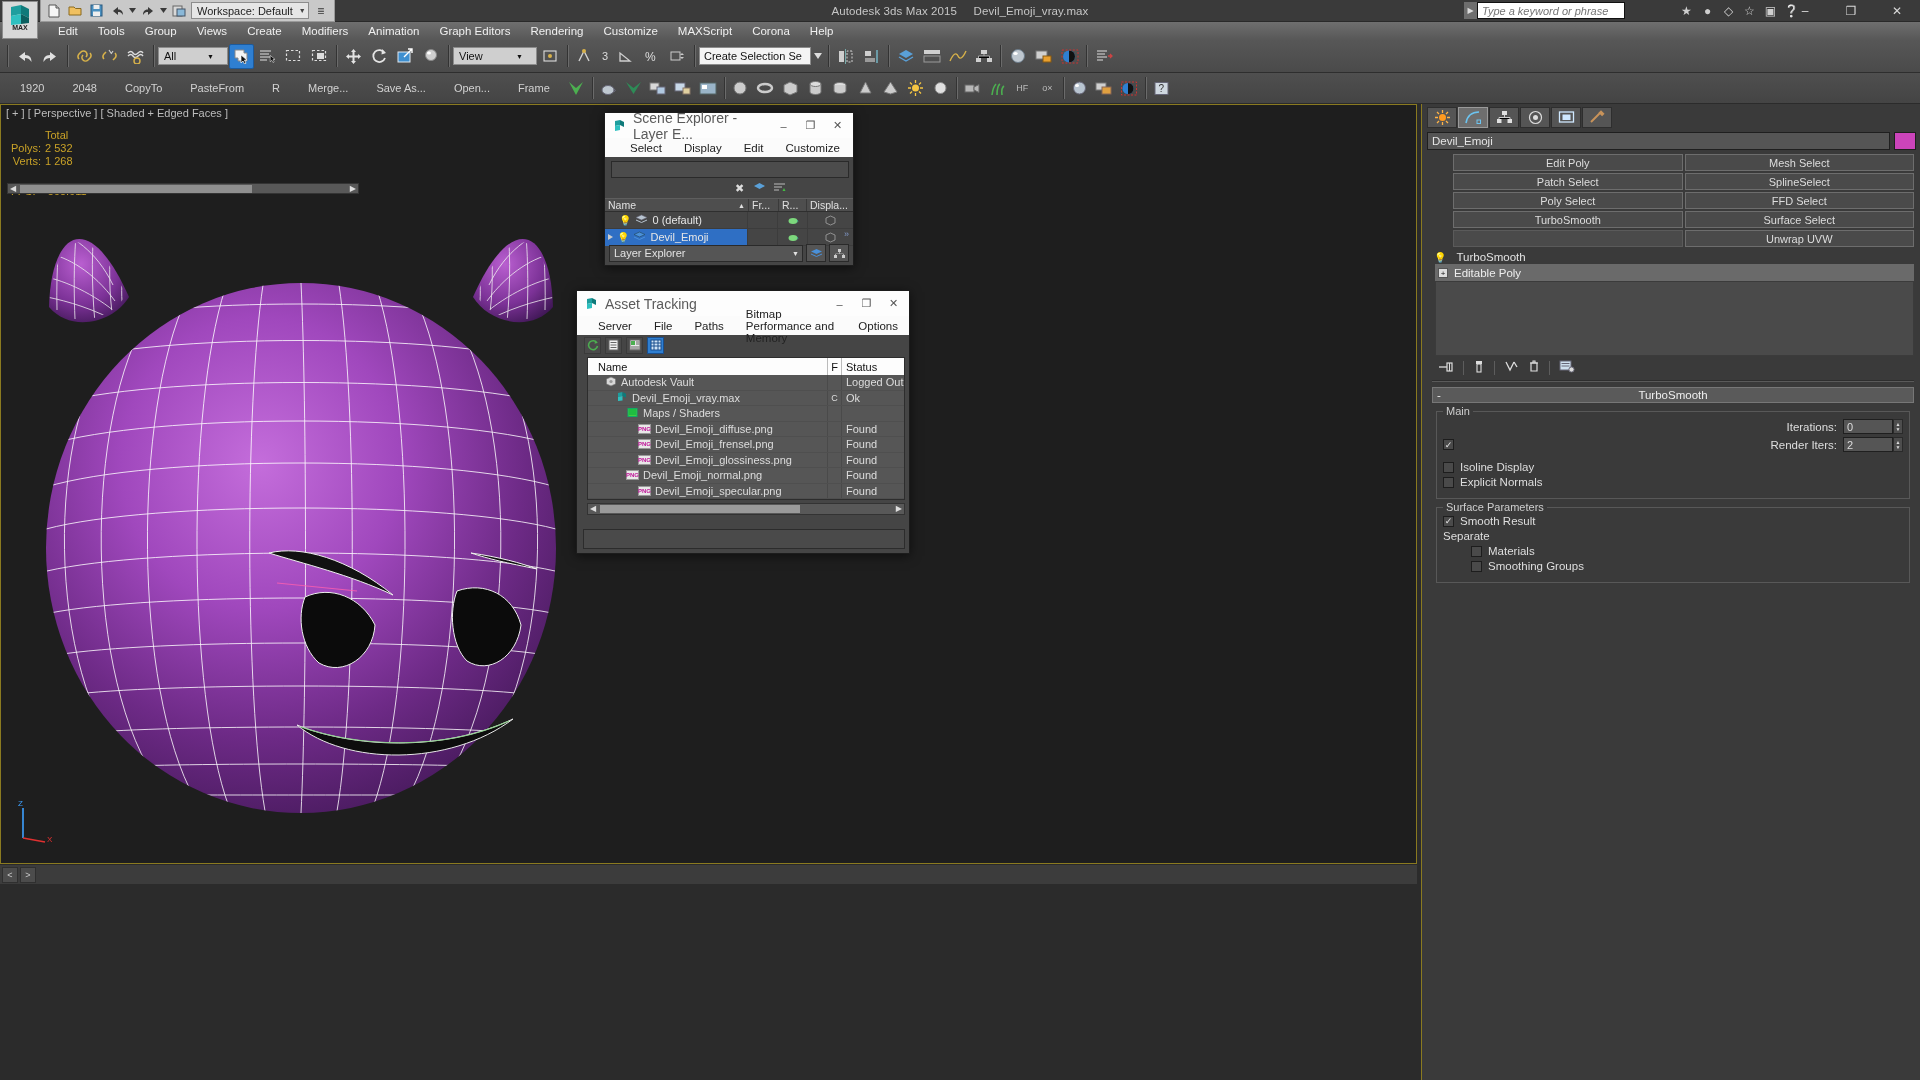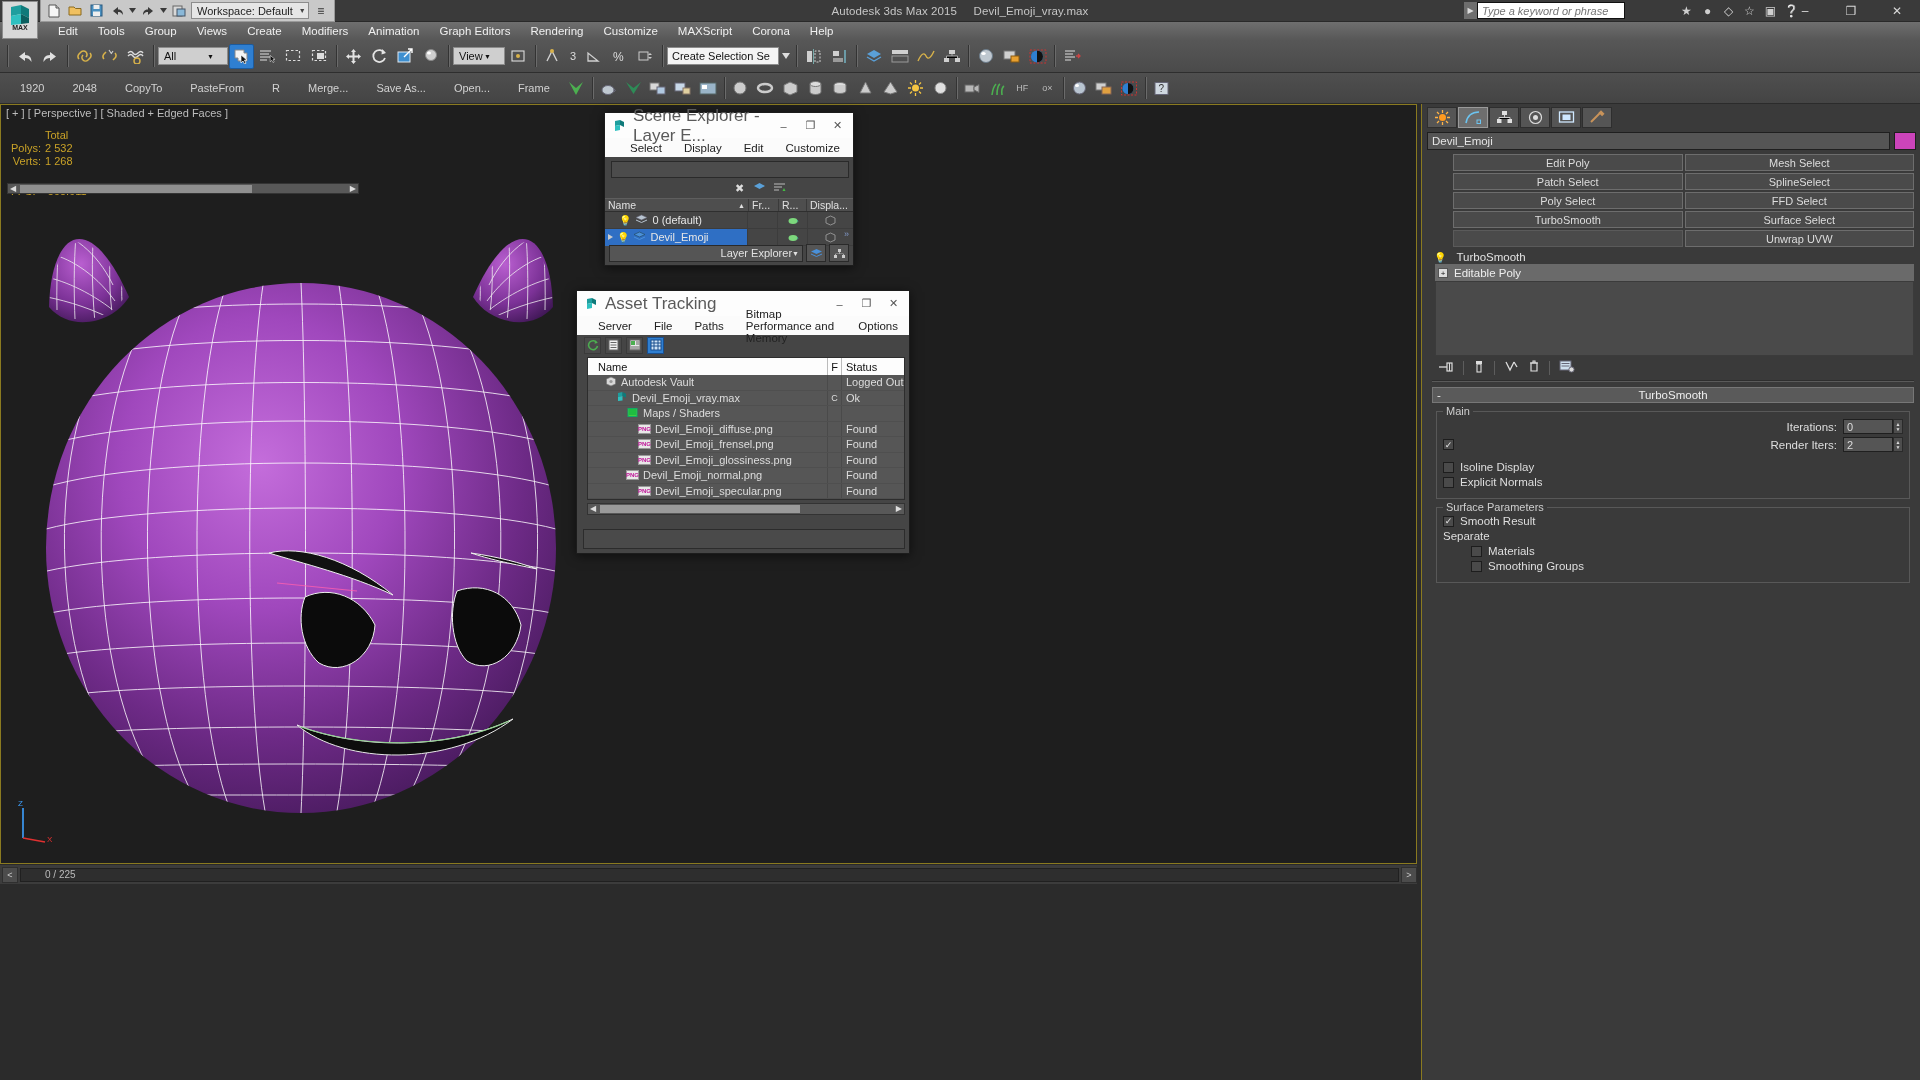--- a/index.html
+++ b/index.html
@@ -135,21 +135,21 @@
     margin-right:7px; display:flex;align-items:center;justify-content:center;}
   .rdo .dot{ width:4px;height:4px;border-radius:50%; background:#e9e9e9;}
   .ubtn{ width:98px;height:16px; margin:6px auto 0 auto; background:#4a4a4a; border:1px solid #777;
     color:#e0e0e0; font-size:11.5px; display:flex;align-items:center;justify-content:center;}
 
   
   .dlg{ position:absolute; background:#454545; border:1px solid #1c1c1c;
     box-shadow:0 2px 10px rgba(0,0,0,.55); }
   .dlg-tb{ height:25px; background:#fdfdfd; display:flex; align-items:center; padding:0 2px 0 6px;}
   .dlg-tb .ic{ width:16px;height:16px; margin-right:6px; display:flex;align-items:center;justify-content:center;}
-  .dlg-tb .ttl{ flex:1; font-size:17px; color:#5a5a5a;}
+  .dlg-tb .ttl{ flex:1; font-size:14px; color:#5a5a5a;}
   .dlg-tb .wb{ width:27px;height:24px; display:flex;align-items:center;justify-content:center;
     color:#555; font-size:11px;}
   .dlg-menu{ height:19px; background:#fbfbfb; display:flex; align-items:center; padding-left:14px;}
   .dlg-menu span{ font-size:11.5px; color:#222; padding:0 11px;}
 
   
   #sceneExplorer{ left:604px; top:112px; width:250px; height:154px; }
   .se-search{ margin:4px 4px 0 6px; height:17px; background:#4c4c4c; border:1px solid #2a2a2a;}
   .se-toolrow{ display:flex; align-items:center; height:20px; padding-left:6px; gap:5px;}
   .se-toolrow .si{ width:15px;height:15px; display:flex;align-items:center;justify-content:center;
@@ -159,21 +159,21 @@
   .se-head div{ border-right:1px solid #3a3a3a; padding-left:3px; display:flex;align-items:center;}
   .se-row{ display:flex; height:17px; font-size:11px; color:#e6e6e6; align-items:center;
     border-bottom:1px solid #3c3c3c;}
   .se-row.sel .nm{ background:#2f6fc4; }
   .se-row .nm{ flex:1; display:flex; align-items:center; gap:4px; padding-left:14px; height:17px;}
   .se-row .cell{ width:30px; display:flex;align-items:center;justify-content:center; height:17px;
     border-left:1px solid #3c3c3c; color:#9fdc9f;}
   .se-foot{ position:absolute; left:0; bottom:0; width:100%; height:24px; display:flex;
     align-items:center; gap:3px; padding:0 4px;}
   .se-combo{ flex:1; height:17px; background:#555; border:1px solid #2a2a2a; color:#e2e2e2;
-    font-size:11px; display:flex;align-items:center;justify-content:flex-end; padding:0 3px 0 4px;}
+    font-size:11px; display:flex;align-items:center;justify-content:space-between; padding:0 3px 0 4px;}
   .se-fbtn{ width:20px;height:18px; background:#555; border:1px solid #2a2a2a; color:#ccd;
     font-size:11px; display:flex;align-items:center;justify-content:center;}
 
   
   #assetTracking{ left:576px; top:290px; width:334px; height:264px; }
   .at-tools{ height:20px; display:flex; align-items:center; gap:4px; padding-left:7px;}
   .at-tools .ab{ width:17px;height:17px; background:#4a4a4a; border:1px solid #3a3a3a;
     display:flex;align-items:center;justify-content:center; font-size:10px; color:#ddd;}
   .at-tools .ab.on{ background:#2f7fd1; border-color:#1a4f8e;}
   .at-hdr{ display:flex; height:17px; background:#fdfdfd; font-size:11px; color:#111;}
@@ -422,21 +422,21 @@
           <path d="M7 9 L15 1 M11 1h4v4" stroke="#fff" stroke-width="1.4" fill="none"></path>
         </svg>
     </div>
     <div class="tbtn">
       <svg width="17" height="16" viewBox="0 0 17 16">
           <circle cx="8" cy="7" r="5.5" fill="#cfcfcf" stroke="#888"></circle>
           <ellipse cx="6" cy="5" rx="2" ry="1.5" fill="#fff"></ellipse>
         </svg>
     </div>
     <div class="tsep"></div>
-    <div class="tcombo" style="width:52px">
+    <div class="tcombo" style="width:84px">
       <span>View</span>
       <span class="arw">▼</span>
     </div>
     <div class="tbtn">
       <svg width="17" height="16" viewBox="0 0 17 16">
           <rect x="2" y="3" width="12" height="10" fill="none" stroke="#ddd" stroke-width="1.1"></rect>
           <circle cx="8" cy="8" r="2" fill="#d8b24a"></circle>
         </svg>
     </div>
     <div class="tsep"></div>
@@ -814,23 +814,20 @@
     <svg class="axis" viewBox="0 0 40 45">
       <path d="M8 40 L8 10" stroke="#3da0ff" stroke-width="1.6"></path>
       <path d="M8 40 L30 44" stroke="#e03030" stroke-width="1.6"></path>
       <text x="3" y="8" font-size="8" fill="#3da0ff" font-family="Liberation Sans">Z</text>
       <text x="32" y="44" font-size="8" fill="#e03030" font-family="Liberation Sans">X</text>
     </svg>
   </div>
 
   <div class="statusbar">
     <div class="sbtn">&lt;</div>
-    <div class="strack">
-      <span>0 / 225</span>
-    </div>
     <div class="sbtn">&gt;</div>
   </div>
 
   <div class="cmdpanel">
     <div class="cp-tabs">
       <div class="cp-tab">
         <svg width="17" height="15" viewBox="0 0 17 15">
             <circle cx="8.5" cy="7.5" r="3.5" fill="#ff9a1f"></circle>
             <g stroke="#ffb347" stroke-width="1.3">
               <path d="M8.5 0v3M8.5 12v3M1 7.5h3M13 7.5h3M3 2l2 2M12 11l2 2M14 2l-2 2M5 11l-2 2"></path>

